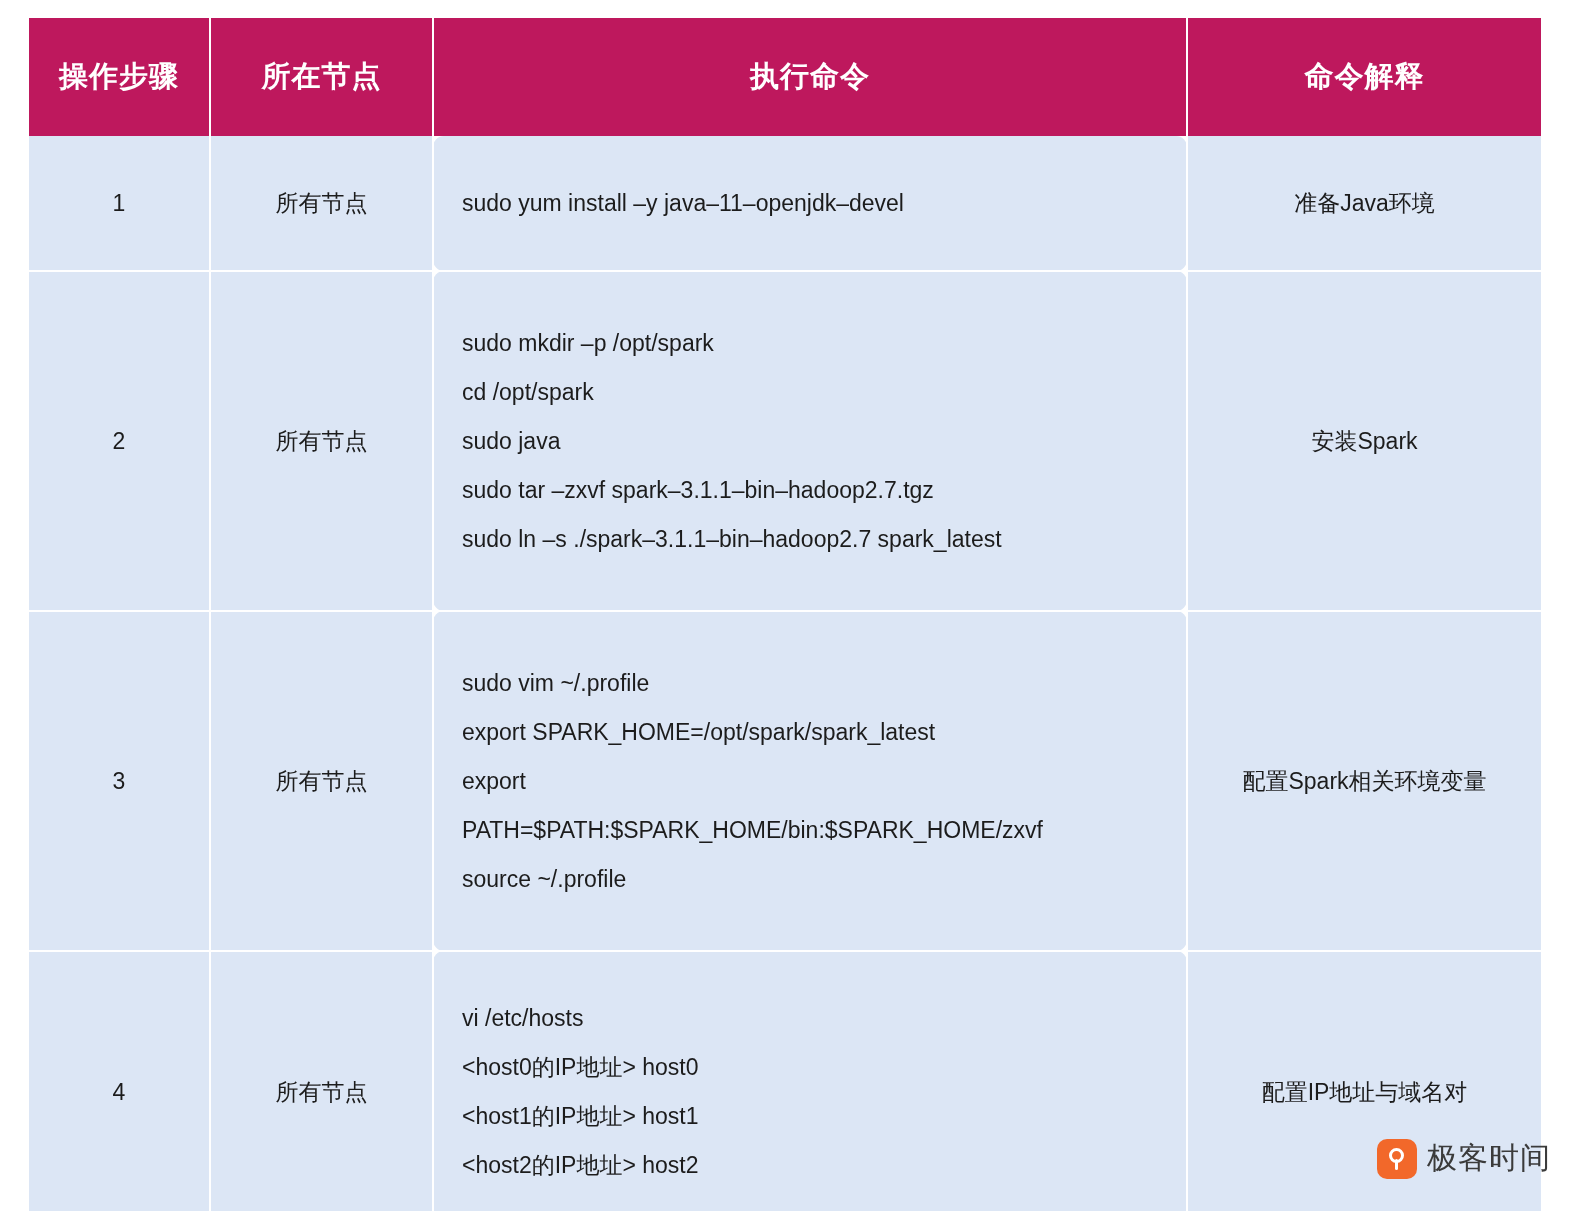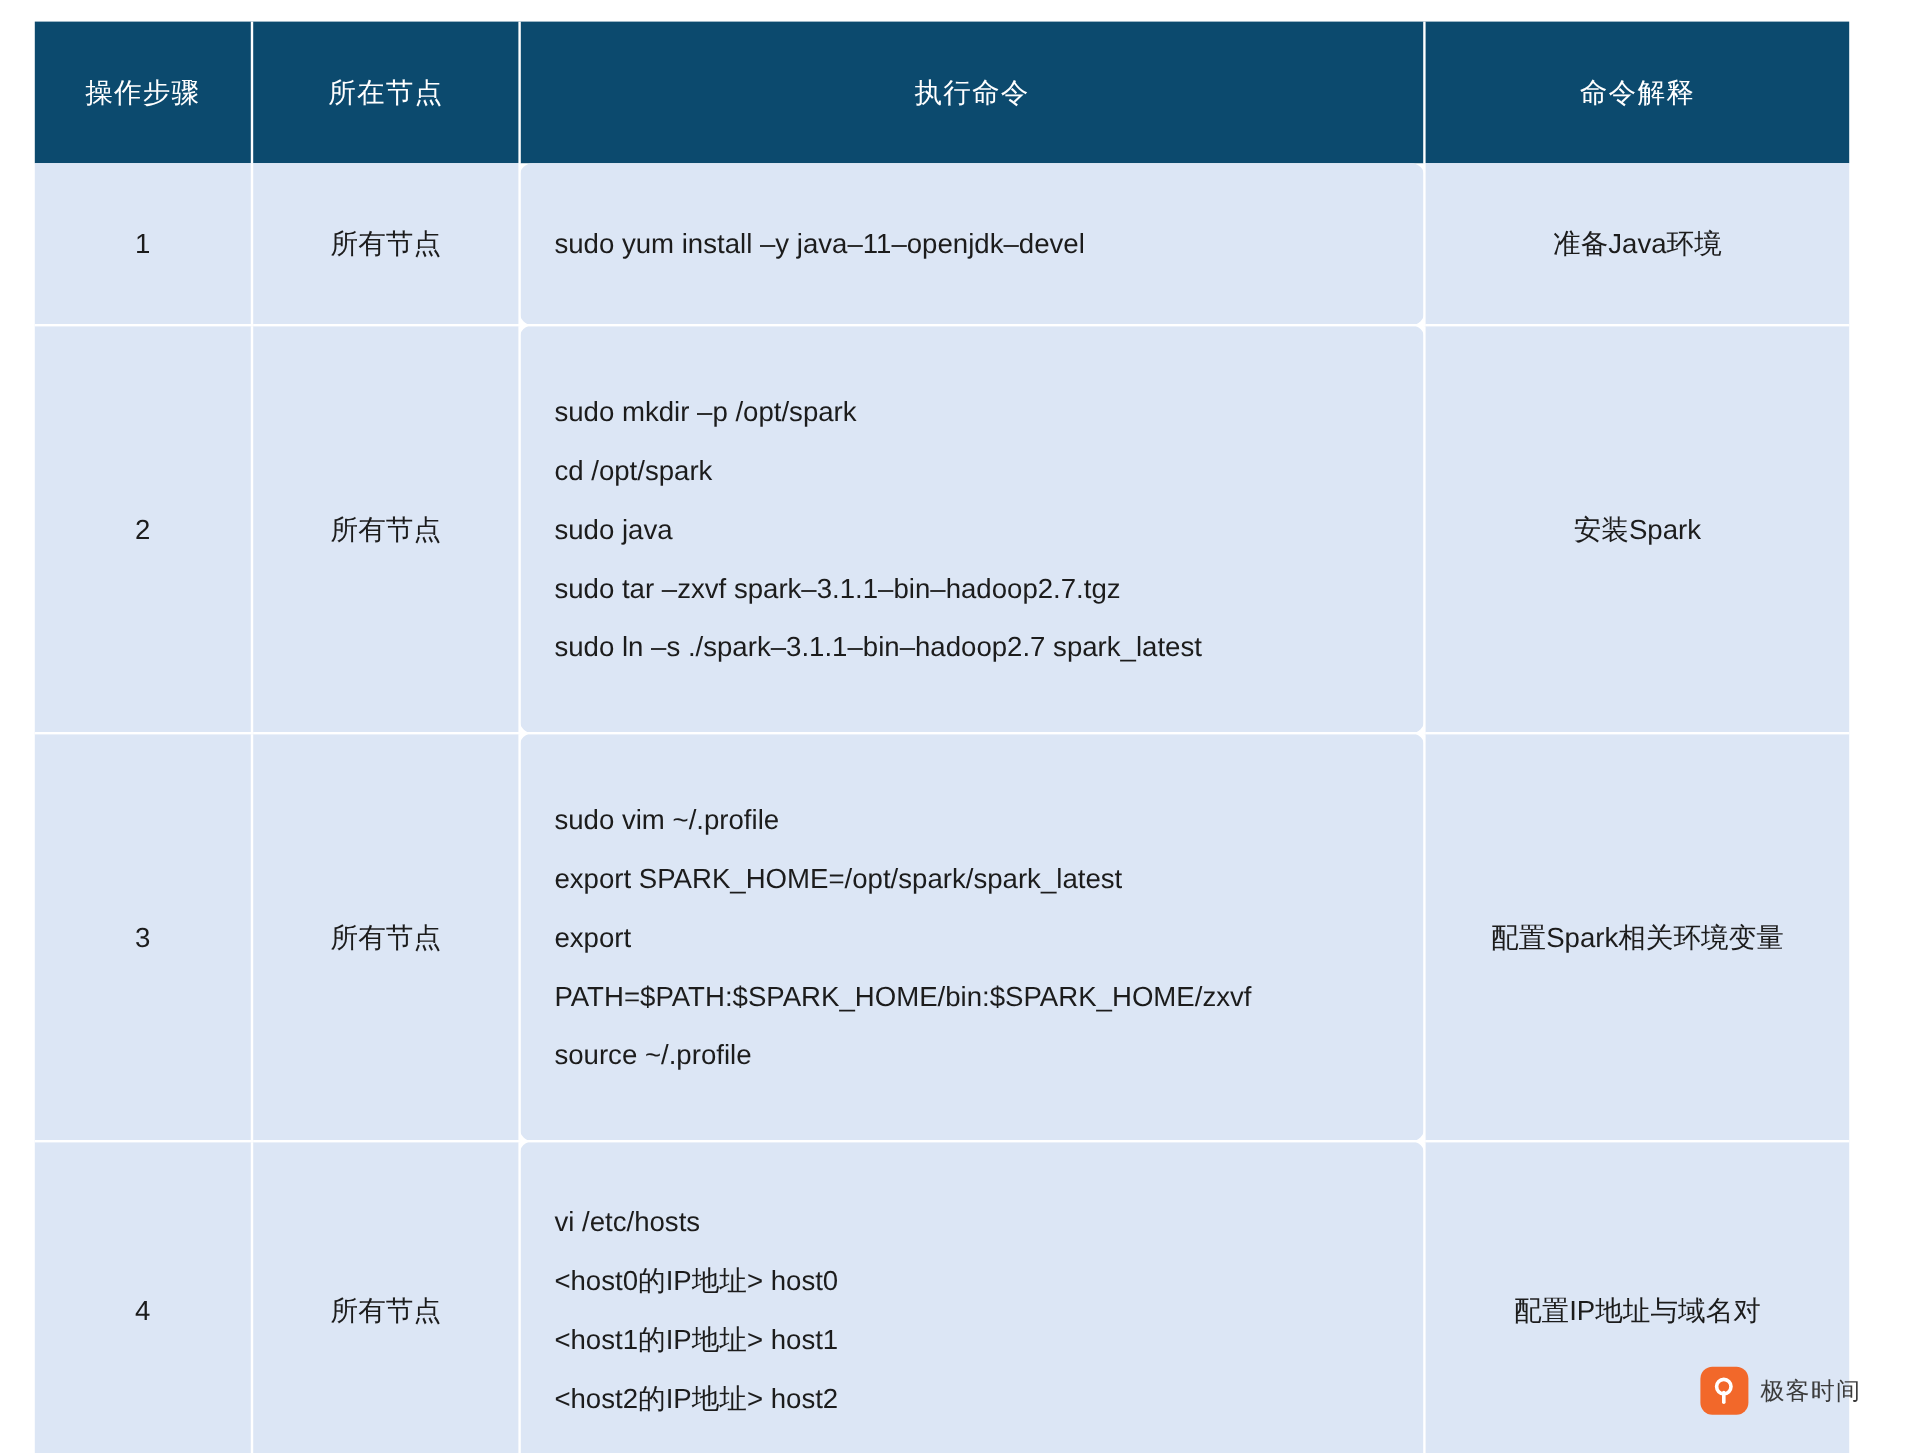--- a/index.html
+++ b/index.html
@@ -26,24 +26,24 @@
     border-collapse: collapse;
     table-layout: fixed;
     width: 1512px;
   }
   table.steps col.c-step   { width: 181px; }
   table.steps col.c-node   { width: 223px; }
   table.steps col.c-cmd    { width: 754px; }
   table.steps col.c-desc   { width: 354px; }
 
   thead th {
-    background: #0c4a6e;
+    background: #be185d;
     color: #ffffff;
-    font-size: 23px;
-    font-weight: normal;
+    font-size: 29px;
+    font-weight: bold;
     height: 116px;
     text-align: center;
     vertical-align: middle;
     border-right: 2px solid #ffffff;
     letter-spacing: 1px;
   }
   thead th:last-child { border-right: none; }
 
   tbody td {
     background: #dce6f5;
@@ -112,21 +112,21 @@
     content: "";
     position: absolute;
     left: 18px;
     top: 20px;
     width: 3px;
     height: 11px;
     background: #ffffff;
     border-radius: 2px;
   }
   .brand .brand-text {
-    font-size: 20px;
+    font-size: 30px;
     color: #3b3b3b;
     letter-spacing: 1px;
   }
 </style>
 </head>
 <body>
 
 <div class="sheet">
   <table class="steps">
     <colgroup>

